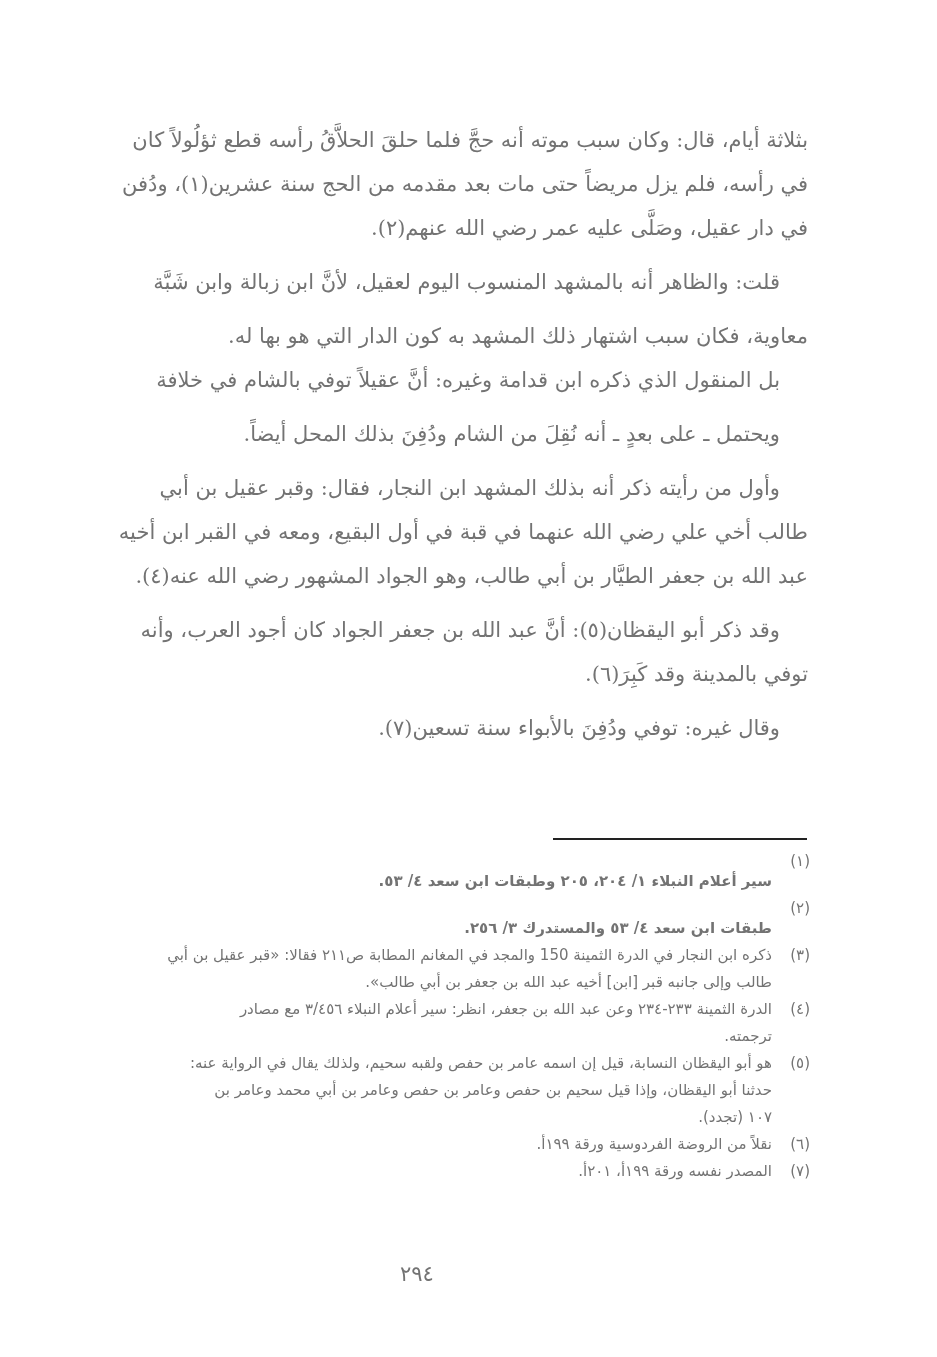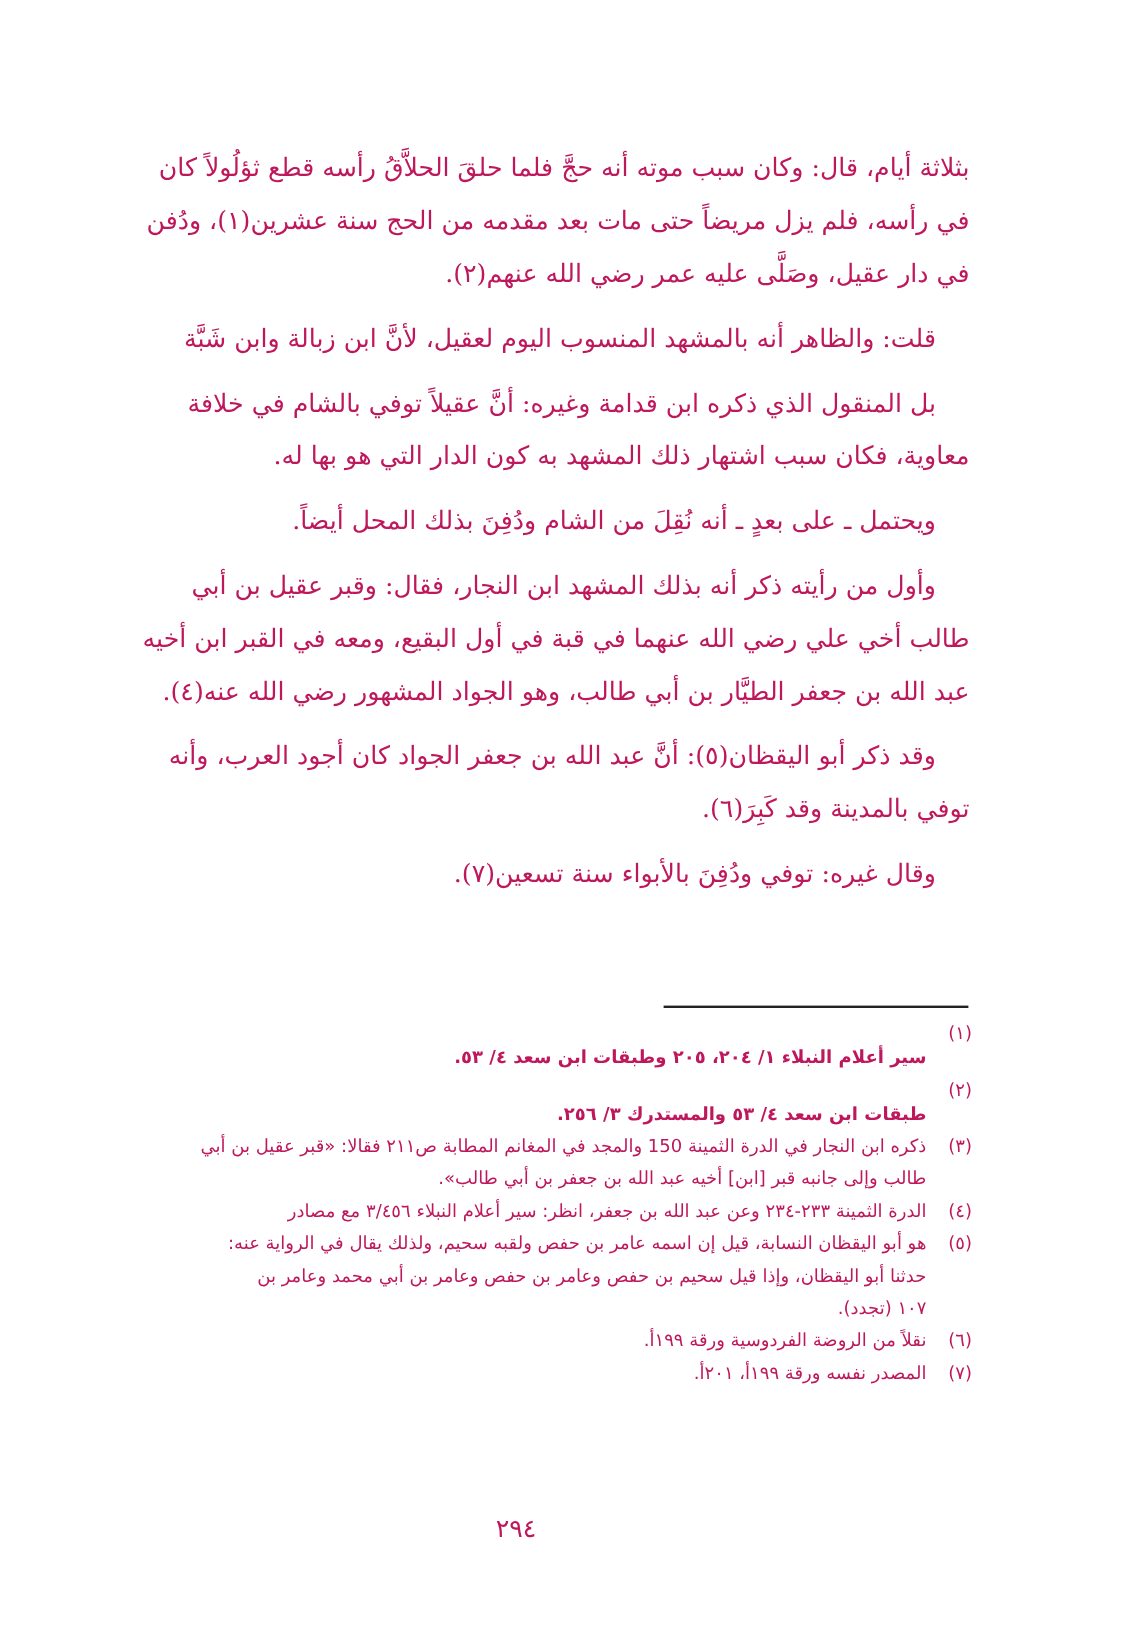--- a/index.html
+++ b/index.html
@@ -1,19 +1,19 @@
 <!DOCTYPE html>
 <html><head>
 <meta charset="utf-8">
 <style>
   html, body { margin: 0; padding: 0; background: #ffffff; }
   body { width: 937px; height: 1357px; position: relative; overflow: hidden; }
   .page {
     position: absolute; left: 0; top: 0; width: 937px; height: 1357px;
-    background: #ffffff; color: #be185d;
+    background: #ffffff; color: #737373;
     font-family: "DejaVu Serif", "Liberation Serif", serif;
   }
   .body-text {
     position: absolute; left: 64px; top: 118px; width: 744px;
     direction: rtl; text-align: justify;
     font-size: 21px; line-height: 44px;
   }
   .para { margin: 0 0 10px 0; }
   .line { display: block; white-space: nowrap; }
   .separator {
@@ -25,21 +25,21 @@
     direction: rtl; font-size: 15px; line-height: 27px;
     font-family: "DejaVu Sans", "Liberation Sans", sans-serif;
   }
   .fn { display: flex; flex-direction: row; margin: 0; }
   .fn-num { width: 38px; flex: 0 0 38px; text-align: right; }
   .fn-body { flex: 1; text-align: justify; }
   .fn-body .line { white-space: nowrap; }
   .bold { font-weight: bold; margin-top: 20px; }
   .page-number {
     position: absolute; left: 400px; top: 1262px; width: 60px;
-    text-align: center; font-size: 21px;
+    text-align: left; font-size: 21px;
     font-family: "DejaVu Sans", "Liberation Sans", sans-serif;
   }
 </style>
 </head>
 <body>
 
 <div class="page">
 
   <div class="body-text">
 
@@ -47,22 +47,22 @@
       <span class="line">بثلاثة أيام، قال: وكان سبب موته أنه حجَّ فلما حلقَ الحلاَّقُ رأسه قطع ثؤلُولاً كان</span>
       <span class="line">في رأسه، فلم يزل مريضاً حتى مات بعد مقدمه من الحج سنة عشرين(١)، ودُفن</span>
       <span class="line">في دار عقيل، وصَلَّى عليه عمر رضي الله عنهم(٢).</span>
     </p>
 
     <p class="para">
       <span class="line" style="padding-right:28px">قلت: والظاهر أنه بالمشهد المنسوب اليوم لعقيل، لأنَّ ابن زبالة وابن شَبَّة</span>
     </p>
 
     <p class="para">
+      <span class="line">معاوية، فكان سبب اشتهار ذلك المشهد به كون الدار التي هو بها له.</span>
       <span class="line" style="padding-right:28px">بل المنقول الذي ذكره ابن قدامة وغيره: أنَّ عقيلاً توفي بالشام في خلافة</span>
-      <span class="line">معاوية، فكان سبب اشتهار ذلك المشهد به كون الدار التي هو بها له.</span>
     </p>
 
     <p class="para">
       <span class="line" style="padding-right:28px">ويحتمل ـ على بعدٍ ـ أنه نُقِلَ من الشام ودُفِنَ بذلك المحل أيضاً.</span>
     </p>
 
     <p class="para">
       <span class="line" style="padding-right:28px">وأول من رأيته ذكر أنه بذلك المشهد ابن النجار، فقال: وقبر عقيل بن أبي</span>
       <span class="line">طالب أخي علي رضي الله عنهما في قبة في أول البقيع، ومعه في القبر ابن أخيه</span>
       <span class="line">عبد الله بن جعفر الطيَّار بن أبي طالب، وهو الجواد المشهور رضي الله عنه(٤).</span>
@@ -97,20 +97,21 @@
       <span class="fn-num">(٣)</span>
       <div class="fn-body">
         <span class="line">ذكره ابن النجار في الدرة الثمينة 150 والمجد في المغانم المطابة ص٢١١ فقالا: «قبر عقيل بن أبي</span>
         <span class="line">طالب وإلى جانبه قبر [ابن] أخيه عبد الله بن جعفر بن أبي طالب».</span>
       </div>
     </div>
     <div class="fn">
       <span class="fn-num">(٤)</span>
       <div class="fn-body">
         <span class="line">الدرة الثمينة ٢٣٣-٢٣٤ وعن عبد الله بن جعفر، انظر: سير أعلام النبلاء ٣/٤٥٦ مع مصادر</span>
+        <span class="line">ترجمته.</span>
       </div>
     </div>
     <div class="fn">
       <span class="fn-num">(٥)</span>
       <div class="fn-body">
         <span class="line">هو أبو اليقظان النسابة، قيل إن اسمه عامر بن حفص ولقبه سحيم، ولذلك يقال في الرواية عنه:</span>
         <span class="line">حدثنا أبو اليقظان، وإذا قيل سحيم بن حفص وعامر بن حفص وعامر بن أبي محمد وعامر بن</span>
         <span class="line">١٠٧ (تجدد).</span>
       </div>
     </div>

